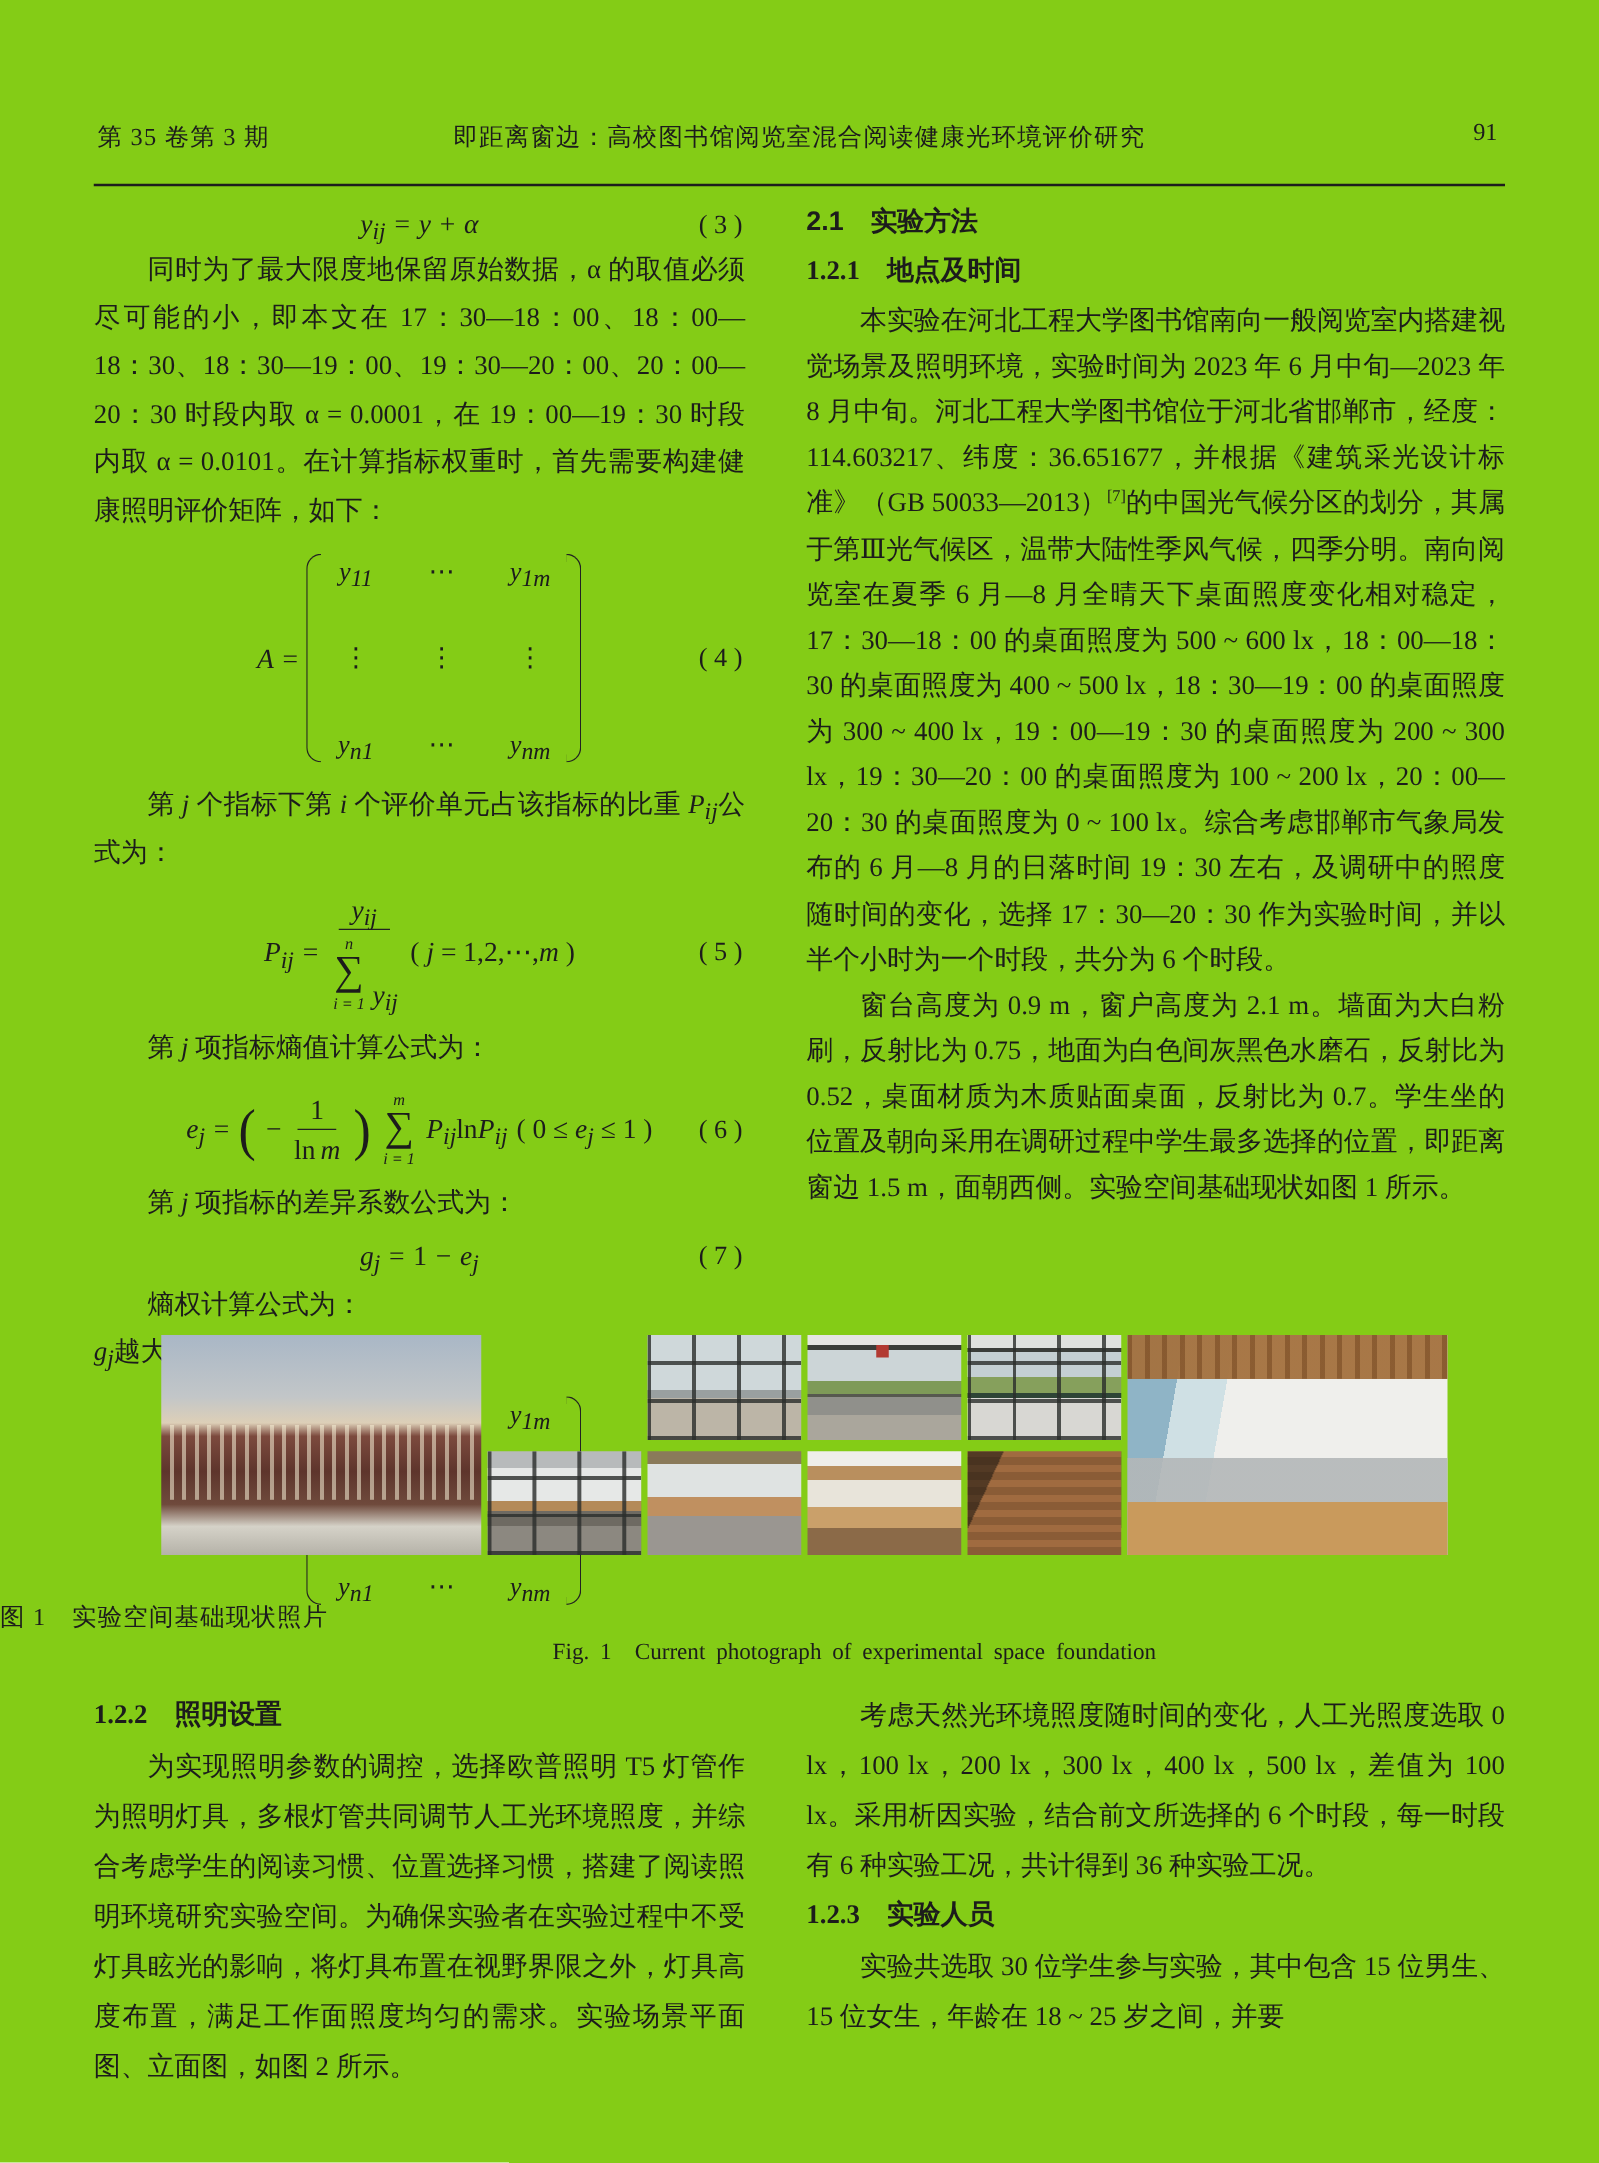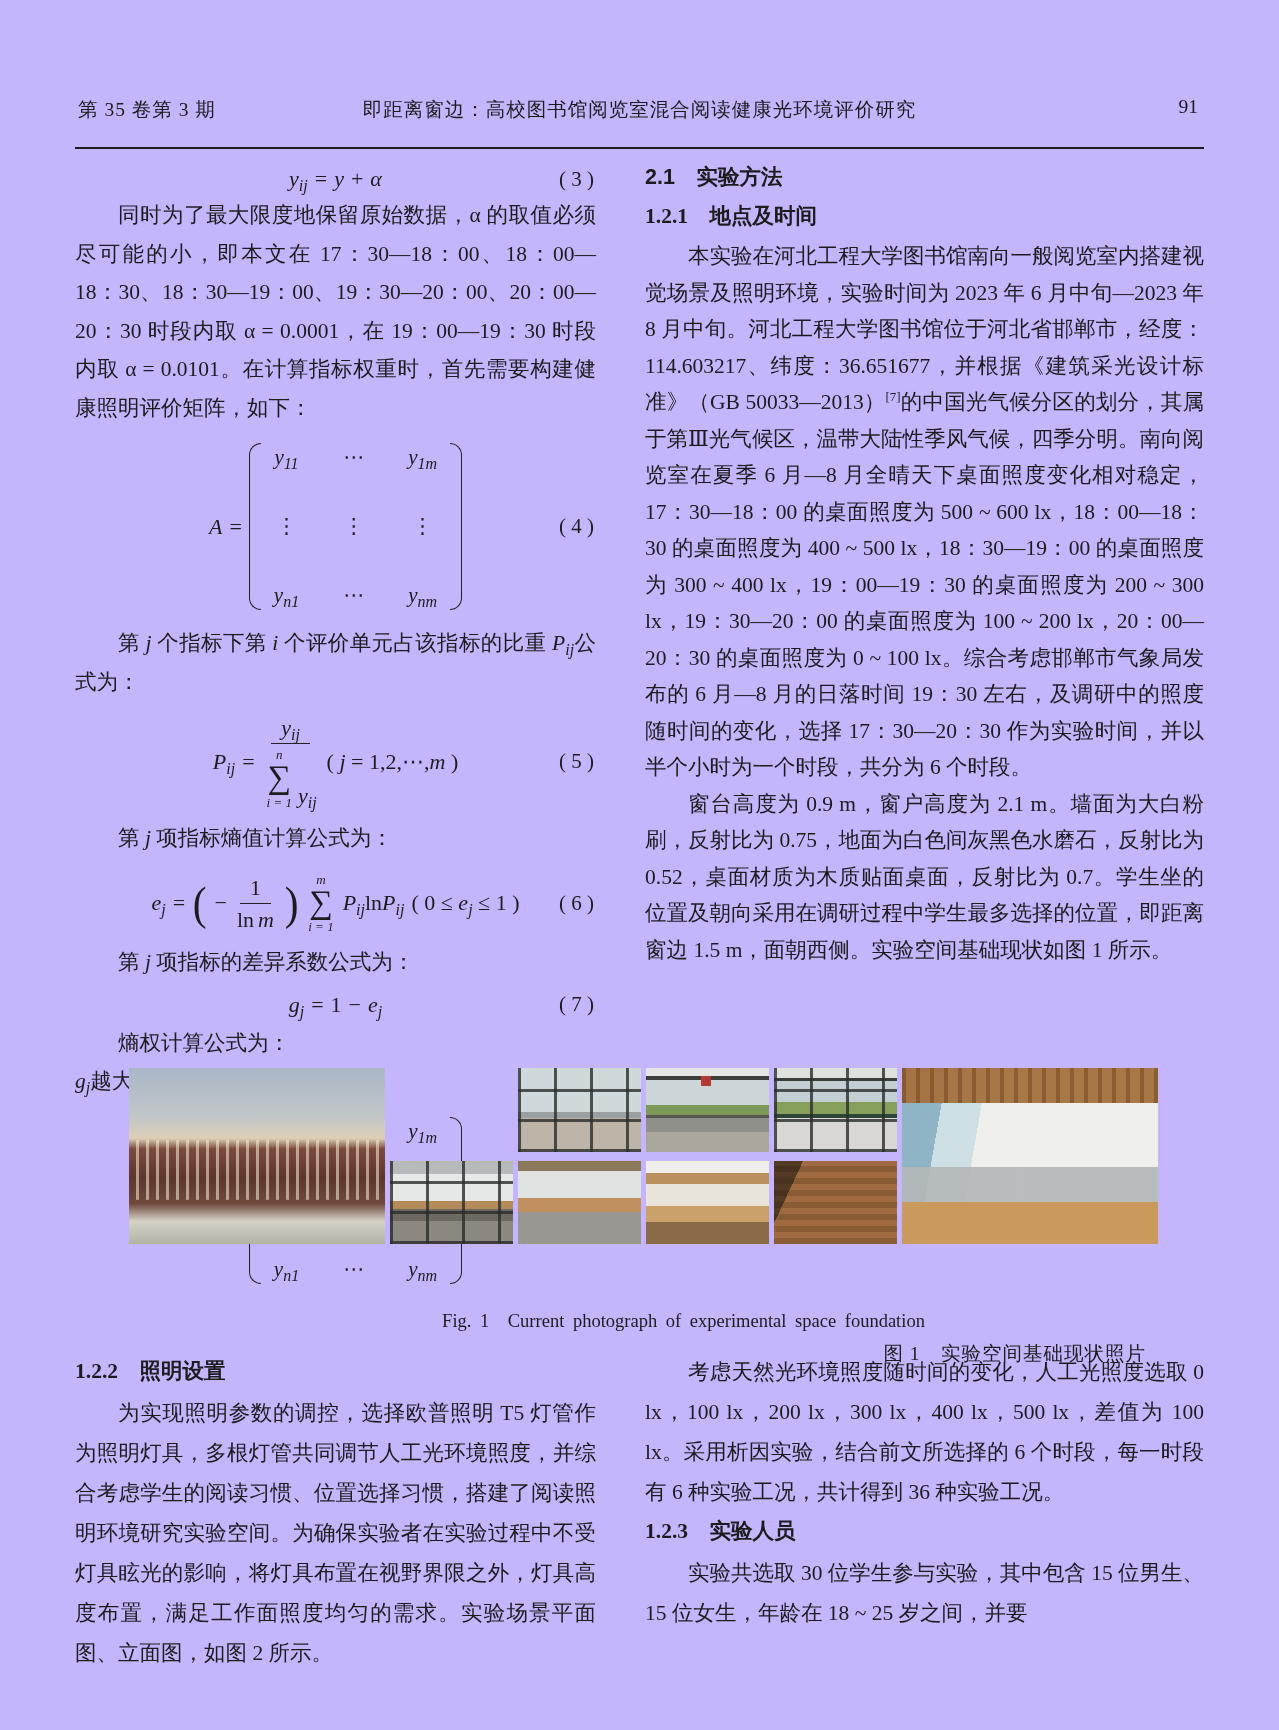--- a/index.html
+++ b/index.html
@@ -1,17 +1,17 @@
 <!DOCTYPE html>
 <html><head>
 <meta charset="utf-8">
 <style>
   html,body { margin:0; padding:0; background:#ffffff; }
   .page {
-    position:relative; width:1279px; height:1730px; background:#c4b5fd;
+    position:relative; width:1279px; height:1730px; background:#84cc16;
     color:#1c1c1c; overflow:hidden;
     font-family:"Liberation Serif","DejaVu Serif",serif;
   }
   
   .hdr { position:absolute; top:92px; left:75px; width:1129px; height:36px; font-size:19.5px; }
   .hdr .vol { position:absolute; left:3px; top:4px; letter-spacing:1px; }
   .hdr .runtitle { position:absolute; left:0; right:0; top:4px; text-align:center; letter-spacing:1px; }
   .hdr .pg { position:absolute; right:6px; top:4px; }
   .rule { position:absolute; top:147px; left:75px; width:1129px; border-top:2px solid #1d1d1d; }
 
@@ -21,21 +21,21 @@
   .cols.bottom { top:1352px; }
   .colL { width:521px; }
   .colR { width:559px; }
 
   p.body { font-size:21.5px; line-height:38.5px; text-align:justify; margin:0; }
   .colR p.body { line-height:36.5px; }
   .indent { text-indent:2em; }
   .lh40 { line-height:40px !important; }
 
   i { font-style:italic; }
-  sub { font-size:16px; font-style:italic; line-height:0; vertical-align:-5px; }
+  sub { font-size:19px; font-style:italic; line-height:0; vertical-align:-5px; }
   sup.ref { font-size:13px; line-height:0; }
 
   
   .h-bold-sans { font-family:"Liberation Sans","DejaVu Sans",sans-serif; font-weight:bold; font-size:21.5px; margin:4px 0 10px 0; }
   .h-sub { font-size:21.5px; margin:4px 0 8px 0; }
 
   
   .eqrow { position:relative; display:flex; justify-content:center; align-items:center; font-size:22px; }
   .eqrow .eqnum { position:absolute; right:2px; font-size:21px; }
   .eq { display:inline-flex; align-items:center; gap:7px; }
@@ -93,21 +93,21 @@
     background:
       linear-gradient(180deg, rgba(164,113,62,.95) 0 20%, rgba(164,113,62,0) 20%),
       linear-gradient(0deg, #c99a5c 0 24%, rgba(0,0,0,0) 24%),
       linear-gradient(0deg, rgba(179,183,184,.9) 24% , rgba(179,183,184,.9) 44%, rgba(0,0,0,0) 44%),
       linear-gradient(100deg,#8fb4c6 0 16%,#cfe0e4 16% 30%,#efefec 30%);
   }
   .ph-reading::before { content:""; position:absolute; top:0; left:0; right:0; height:20%;
       background:repeating-linear-gradient(90deg, rgba(110,65,28,.5) 0 4px, transparent 4px 14px); }
   .stamp::after { content:""; position:absolute; top:9%; left:45%; width:10px; height:10px; background:#b23a32; }
 
-  .cap-zh { position:absolute; top:1340px; left:0; width:1146px; text-align:right; font-size:19.5px; letter-spacing:1px; }
+  .cap-zh { position:absolute; top:1280px; left:0; width:1146px; text-align:left; font-size:19.5px; letter-spacing:1px; }
   .cap-en { position:absolute; top:1308px; left:0; width:1279px; text-align:center; font-size:18.5px; word-spacing:4px;margin-left:44px; }
 </style>
 </head>
 <body>
 
 <div class="page">
 
   <div class="hdr">
     <span class="vol">第 35 卷第 3 期</span>
     <span class="runtitle">即距离窗边：高校图书馆阅览室混合阅读健康光环境评价研究</span>

